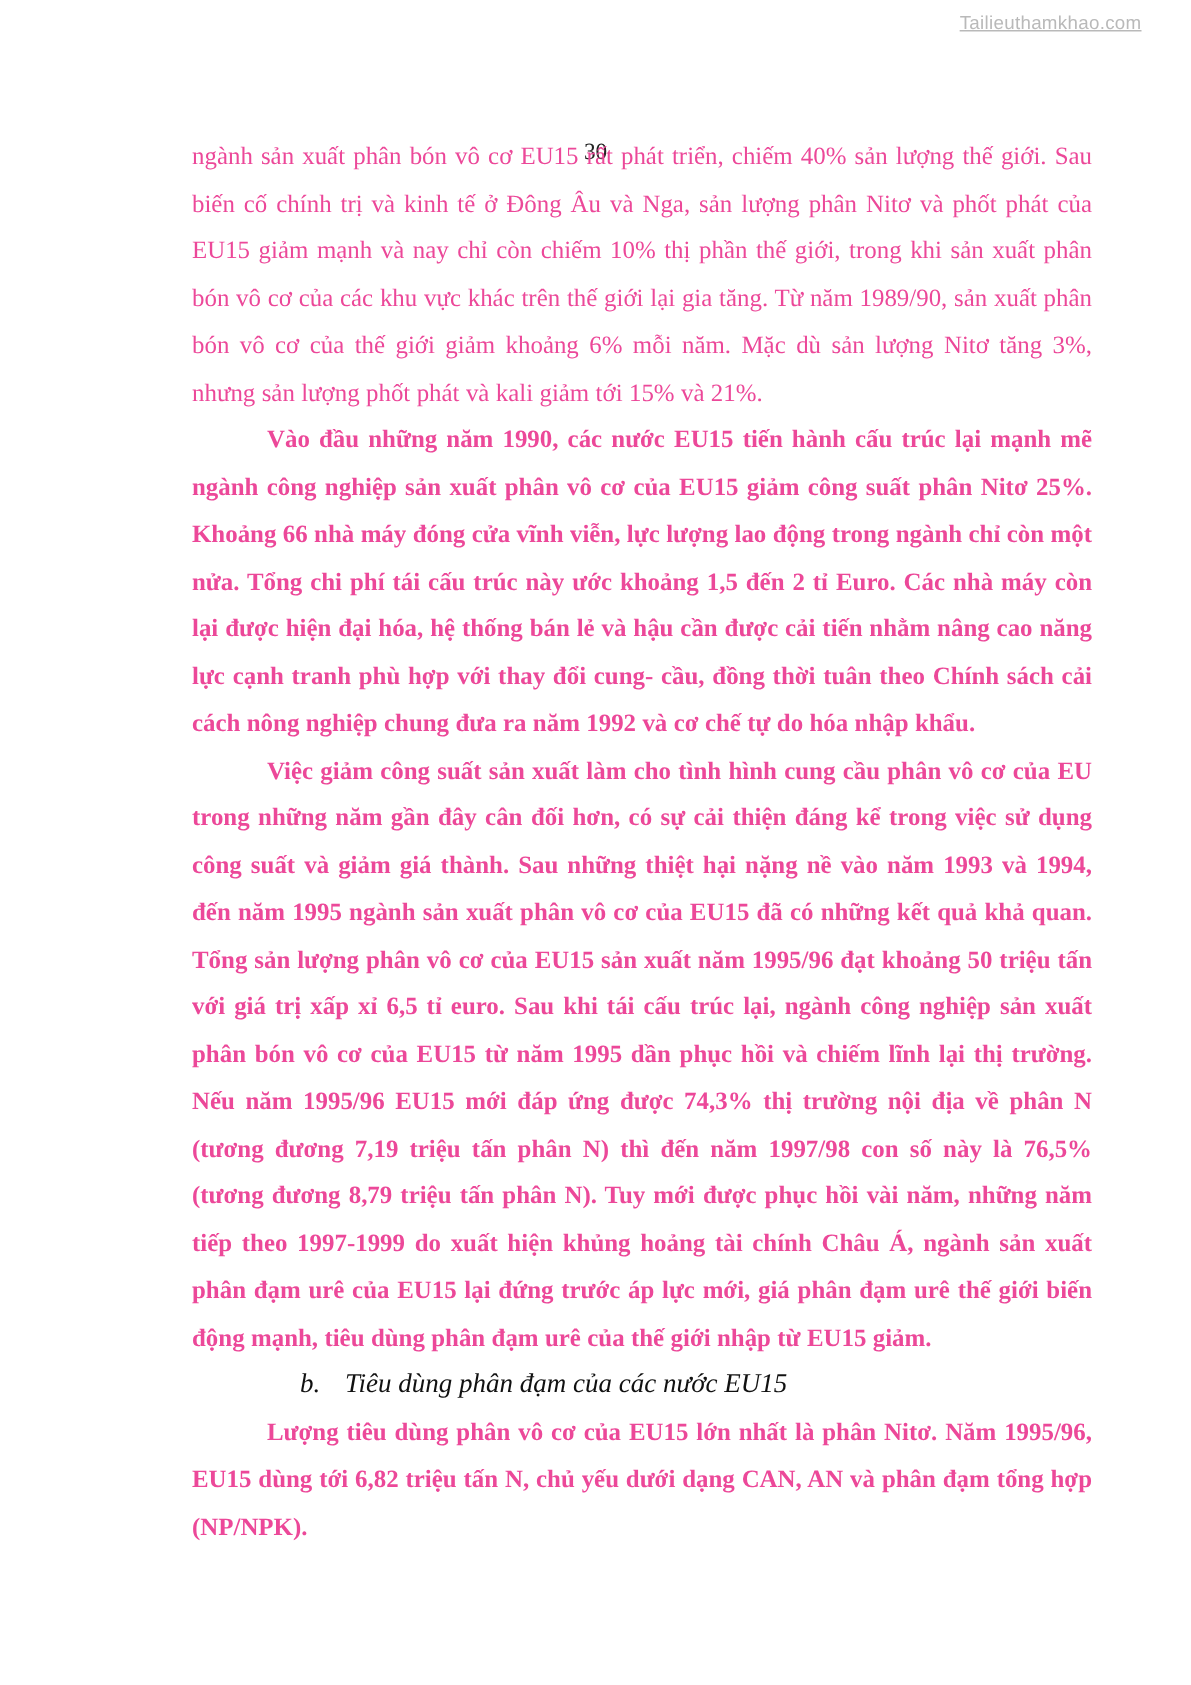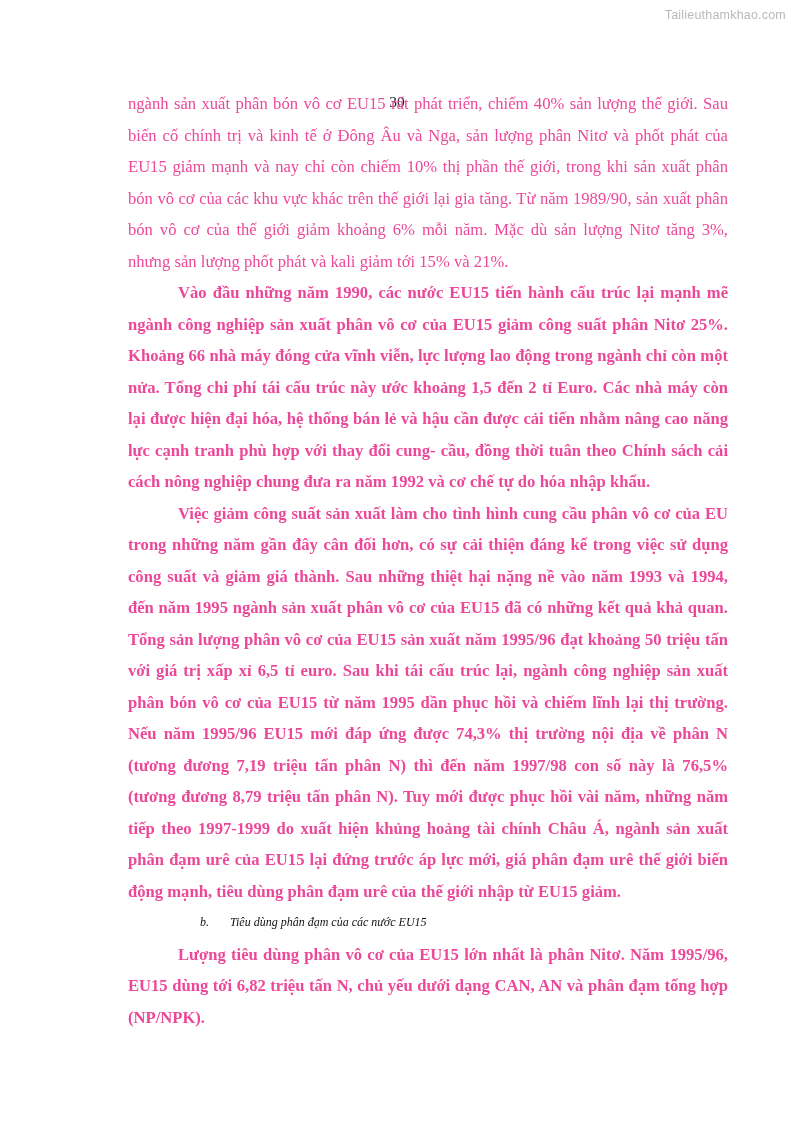--- a/index.html
+++ b/index.html
@@ -20,27 +20,28 @@
   .page {
     position: absolute;
     inset: 0;
     background: #ffffff;
   }
 
   
   .watermark {
     position: absolute;
     top: 8px;
-    right: 8px;
+    right: 33px;
     font-family: "Liberation Sans", "DejaVu Sans", sans-serif;
     font-size: 12.5px;
     letter-spacing: 0.2px;
     color: #b9b9b9;
     user-select: none;
     white-space: nowrap;
+    text-decoration: underline;
   }
 
   
   .page-number {
     position: absolute;
     top: 52px;
     left: 0;
     right: 0;
     text-align: center;
     font-size: 15.5px;
@@ -66,21 +67,21 @@
     word-spacing: 0.1px;
   }
 
   .para.indent {
     text-indent: 50px;
     font-weight: bold;
   }
 
   .subheading {
     margin: 0;
-    font-size: 12px;
+    font-size: 18px;
     line-height: 31.5px;
     font-style: italic;
     color: #111111;
     padding-left: 72px;
     white-space: nowrap;
   }
   .subheading .marker {
     display: inline-block;
     min-width: 30px;
   }

